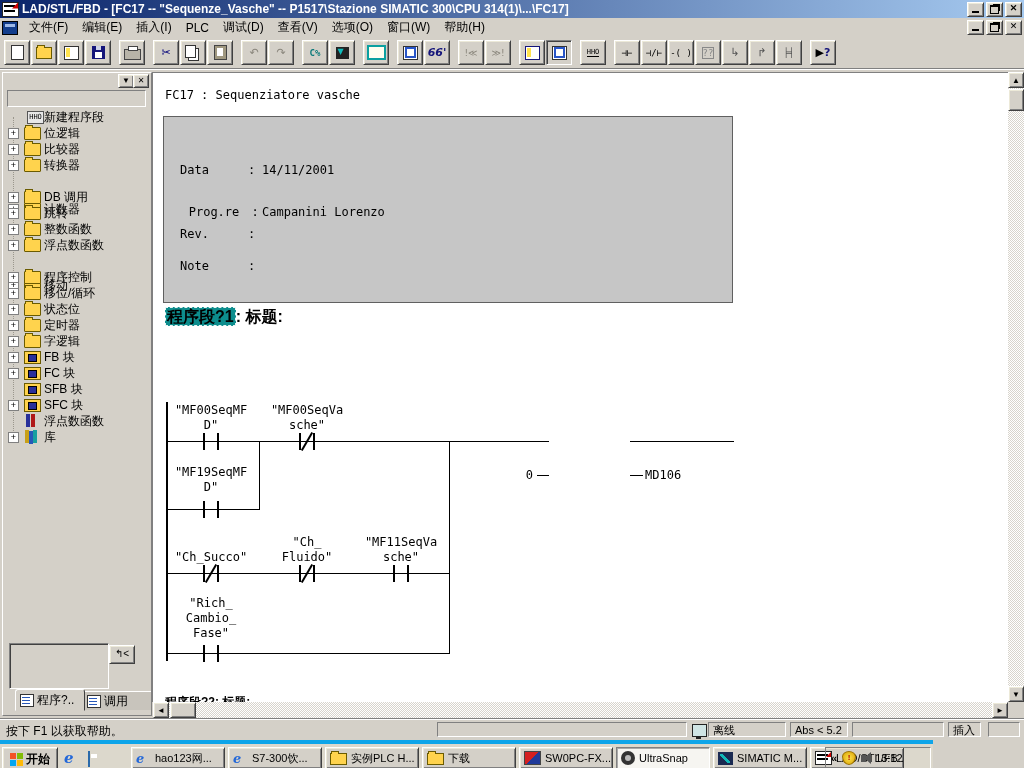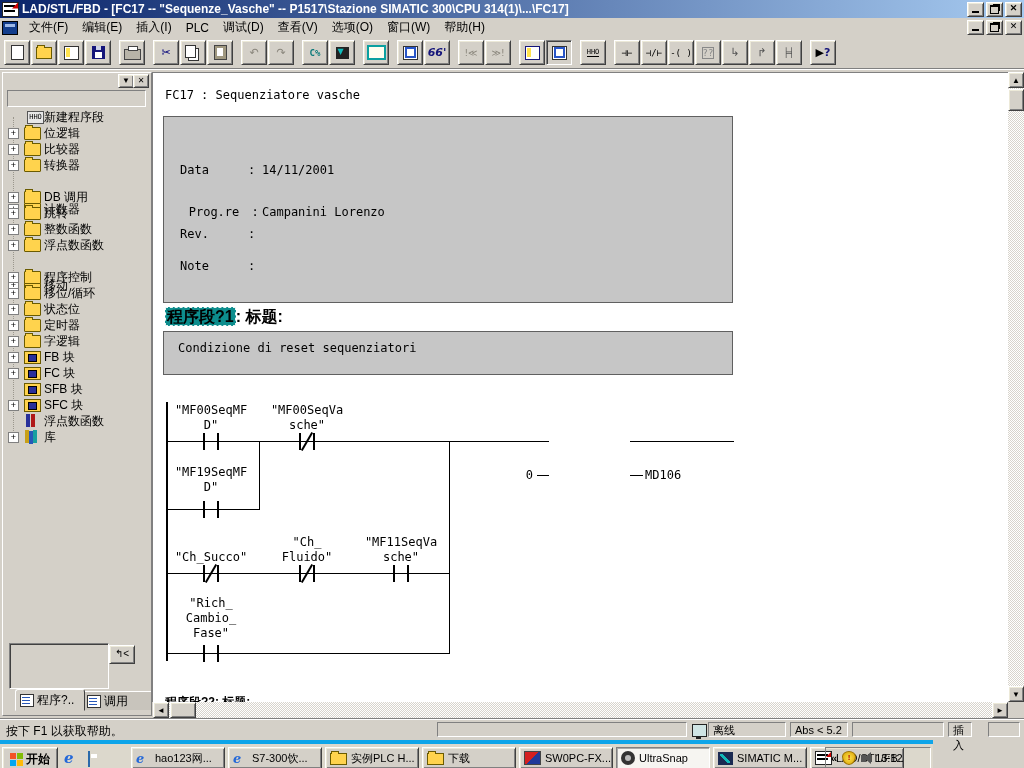--- a/index.html
+++ b/index.html
@@ -421,23 +421,20 @@
     <div class="hrow" style="top:46px;"><span class="lab">Data</span><span class="sep"></span><span>14/11/2001</span></div>
     <div class="hrow" style="top:88px;text-align:center;"><span class="lab">Prog.re</span><span class="sep"></span><span>Campanini Lorenzo</span></div>
     <div class="hrow" style="top:110px;"><span class="lab">Rev.</span><span class="sep"></span><span></span></div>
     <div class="hrow" style="top:142px;"><span class="lab">Note</span><span class="sep"></span><span></span></div>
   </div>
 
   <div class="net-head" style="left:12px;top:234px;">
     <span class="net-hl">程序段?1</span><span>: 标题:</span>
   </div>
 
-  <div class="graybox" style="left:10px;top:258px;width:568px;height:42px;">
-    <div style="position:absolute;left:14px;top:9px;">Condizione di reset sequenziatori</div>
-  </div>
 
   <div class="vline" style="left:13px;top:329px;height:259px;width:2px;"></div>
 
   <div class="hline" style="left:15px;top:368px;width:381px;"></div>
   <div class="hline" style="left:477px;top:368px;width:104px;"></div>
   <div class="lbl" style="left:10px;top:330px;"><div>"MF00SeqMF</div><div>D"</div></div>
   <div class="ct" style="left:50px;top:360px;">
       <span class="b l"></span>
       <span class="b r"></span>
     </div>
@@ -504,21 +501,21 @@
 </div>
 <div class="abs corner"></div>
 
 <div id="statusbar" class="abs">
   <span class="txt">按下 F1 以获取帮助。</span>
   <span class="sp sunken-lite" style="left:437px;width:250px;"></span>
   <span class="conico" style="left:692px;"></span>
   <span class="sp sunken-lite" style="left:708px;width:78px;">离线</span>
   <span class="sp sunken-lite" style="left:790px;width:58px;">Abs &lt; 5.2</span>
   <span class="sp sunken-lite" style="left:852px;width:92px;"></span>
-  <span class="sp sunken-lite" style="left:948px;width:24px;">插入</span>
+  <span class="sp sunken-lite" style="left:948px;width:33px;">插入</span>
   <span class="sp sunken-lite" style="left:988px;width:32px;"></span>
 </div>
 
 <div id="taskbar" class="abs">
   <div class="startbtn raised">
     <span class="winflag">
         <i></i>
         <i></i>
         <i></i>
         <i></i>

